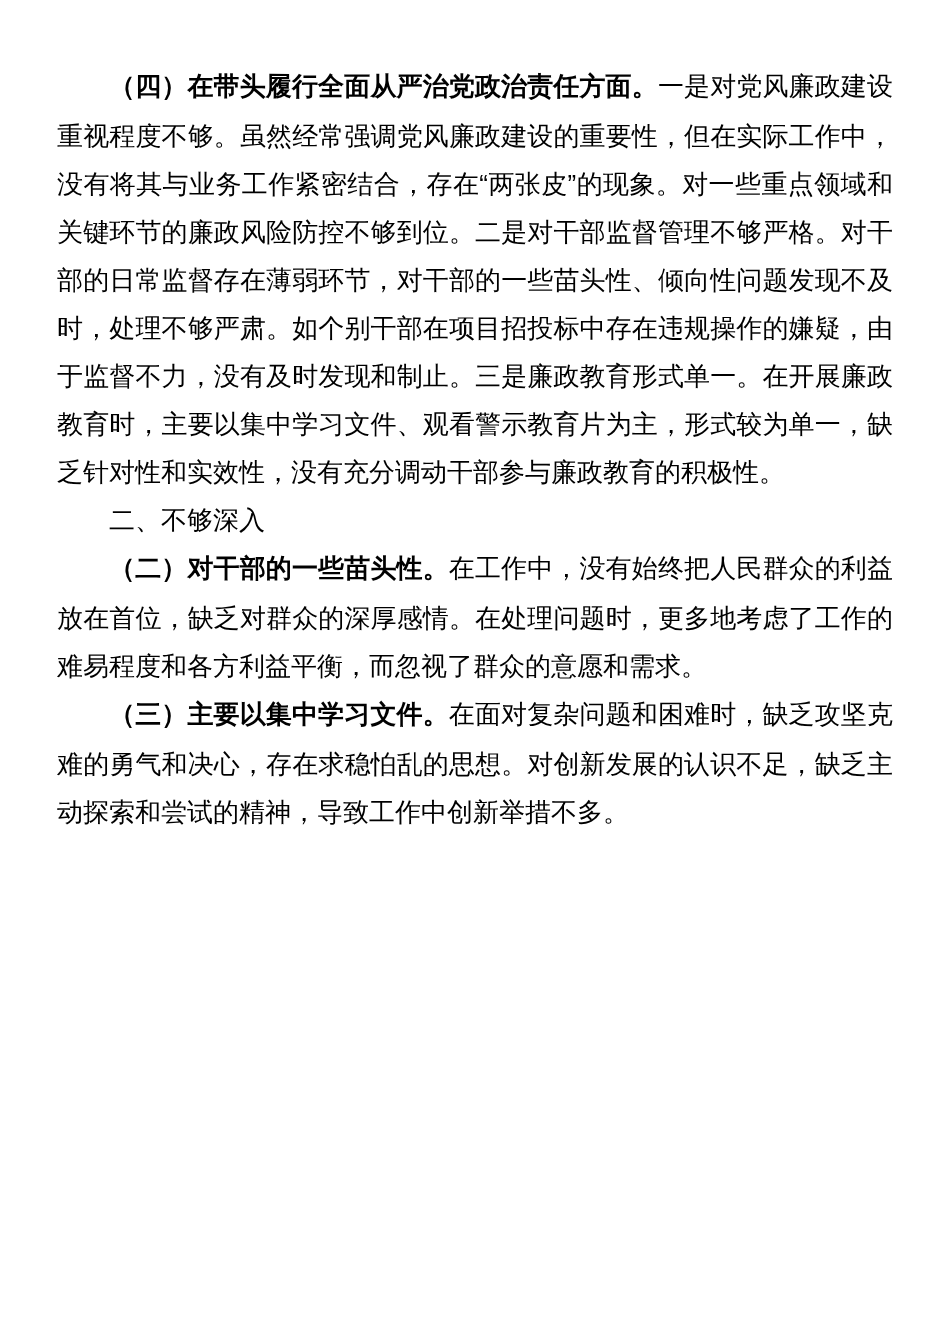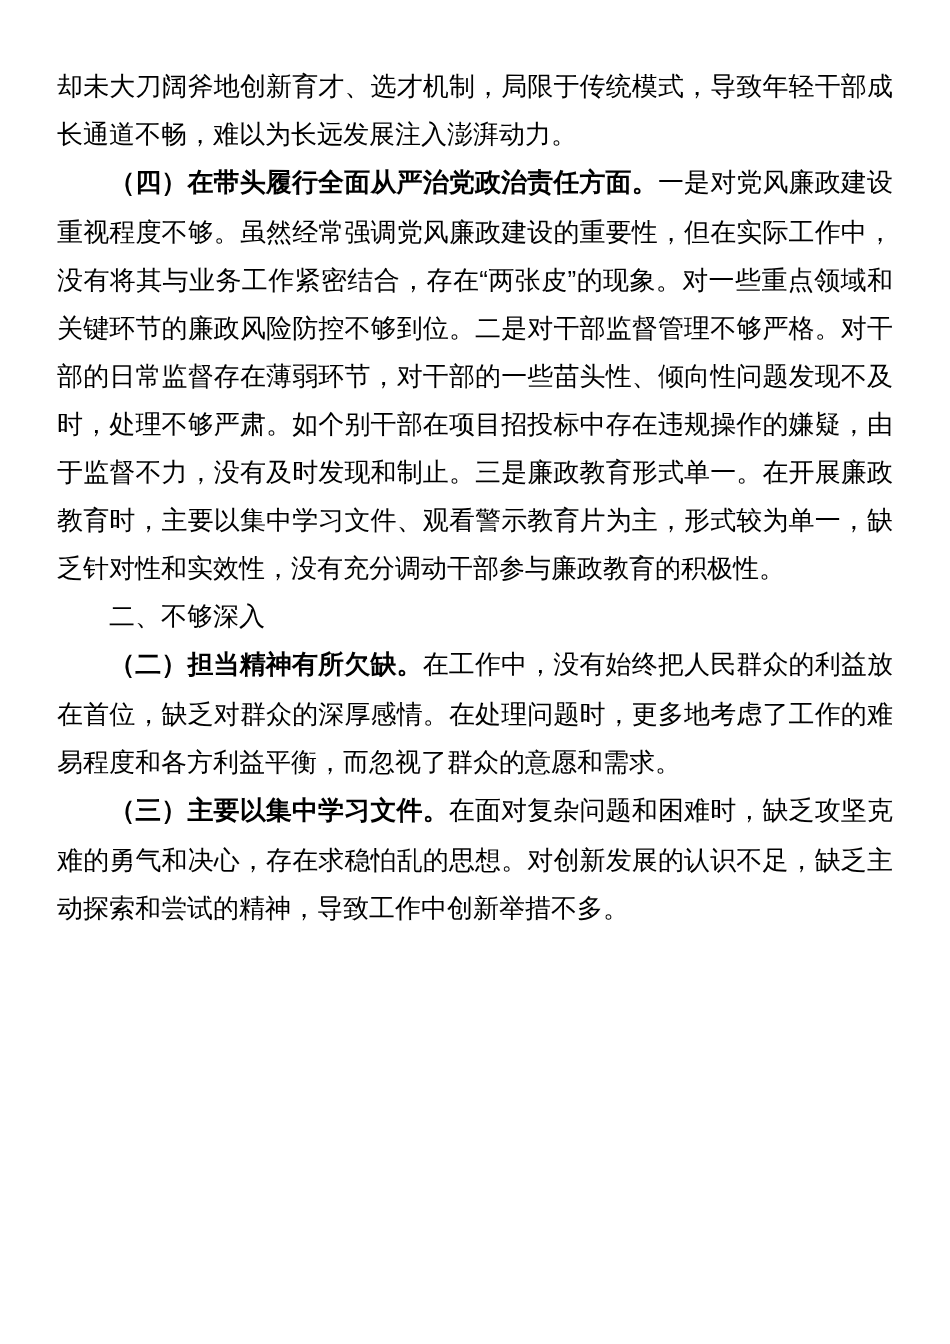--- a/index.html
+++ b/index.html
@@ -33,24 +33,23 @@
   .lead {
     font-weight: 700;
     font-family: Liberation Mono, monospace;
   }
 </style>
 </head>
 <body>
 
 <div class="page">
 
-  <p><span>却未大刀阔斧地创新育才、选才机制，局限于传统模式，导致年轻干部成长通道不畅，难以为长远发展注入澎湃动力。</span></p>
 
   <p class="indent"><span class="lead">（四）在带头履行全面从严治党政治责任方面。</span><span>一是对党风廉政建设重视程度不够。虽然经常强调党风廉政建设的重要性，但在实际工作中，没有将其与业务工作紧密结合，存在“两张皮”的现象。对一些重点领域和关键环节的廉政风险防控不够到位。二是对干部监督管理不够严格。对干部的日常监督存在薄弱环节，对干部的一些苗头性、倾向性问题发现不及时，处理不够严肃。如个别干部在项目招投标中存在违规操作的嫌疑，由于监督不力，没有及时发现和制止。三是廉政教育形式单一。在开展廉政教育时，主要以集中学习文件、观看警示教育片为主，形式较为单一，缺乏针对性和实效性，没有充分调动干部参与廉政教育的积极性。</span></p>
 
   <p class="indent"><span>二、不够深入</span></p>
 
 
-  <p class="indent"><span class="lead">（二）担当精神有所欠缺。</span><span>在工作中，没有始终把人民群众的利益放在首位，缺乏对群众的深厚感情。在处理问题时，更多地考虑了工作的难易程度和各方利益平衡，而忽视了群众的意愿和需求。</span></p>
+  <p class="indent"><span class="lead">（二）对干部的一些苗头性。</span><span>在工作中，没有始终把人民群众的利益放在首位，缺乏对群众的深厚感情。在处理问题时，更多地考虑了工作的难易程度和各方利益平衡，而忽视了群众的意愿和需求。</span></p>
 
   <p class="indent"><span class="lead">（三）主要以集中学习文件。</span><span>在面对复杂问题和困难时，缺乏攻坚克难的勇气和决心，存在求稳怕乱的思想。对创新发展的认识不足，缺乏主动探索和尝试的精神，导致工作中创新举措不多。</span></p>
 
 </div>
 
 </body></html>

